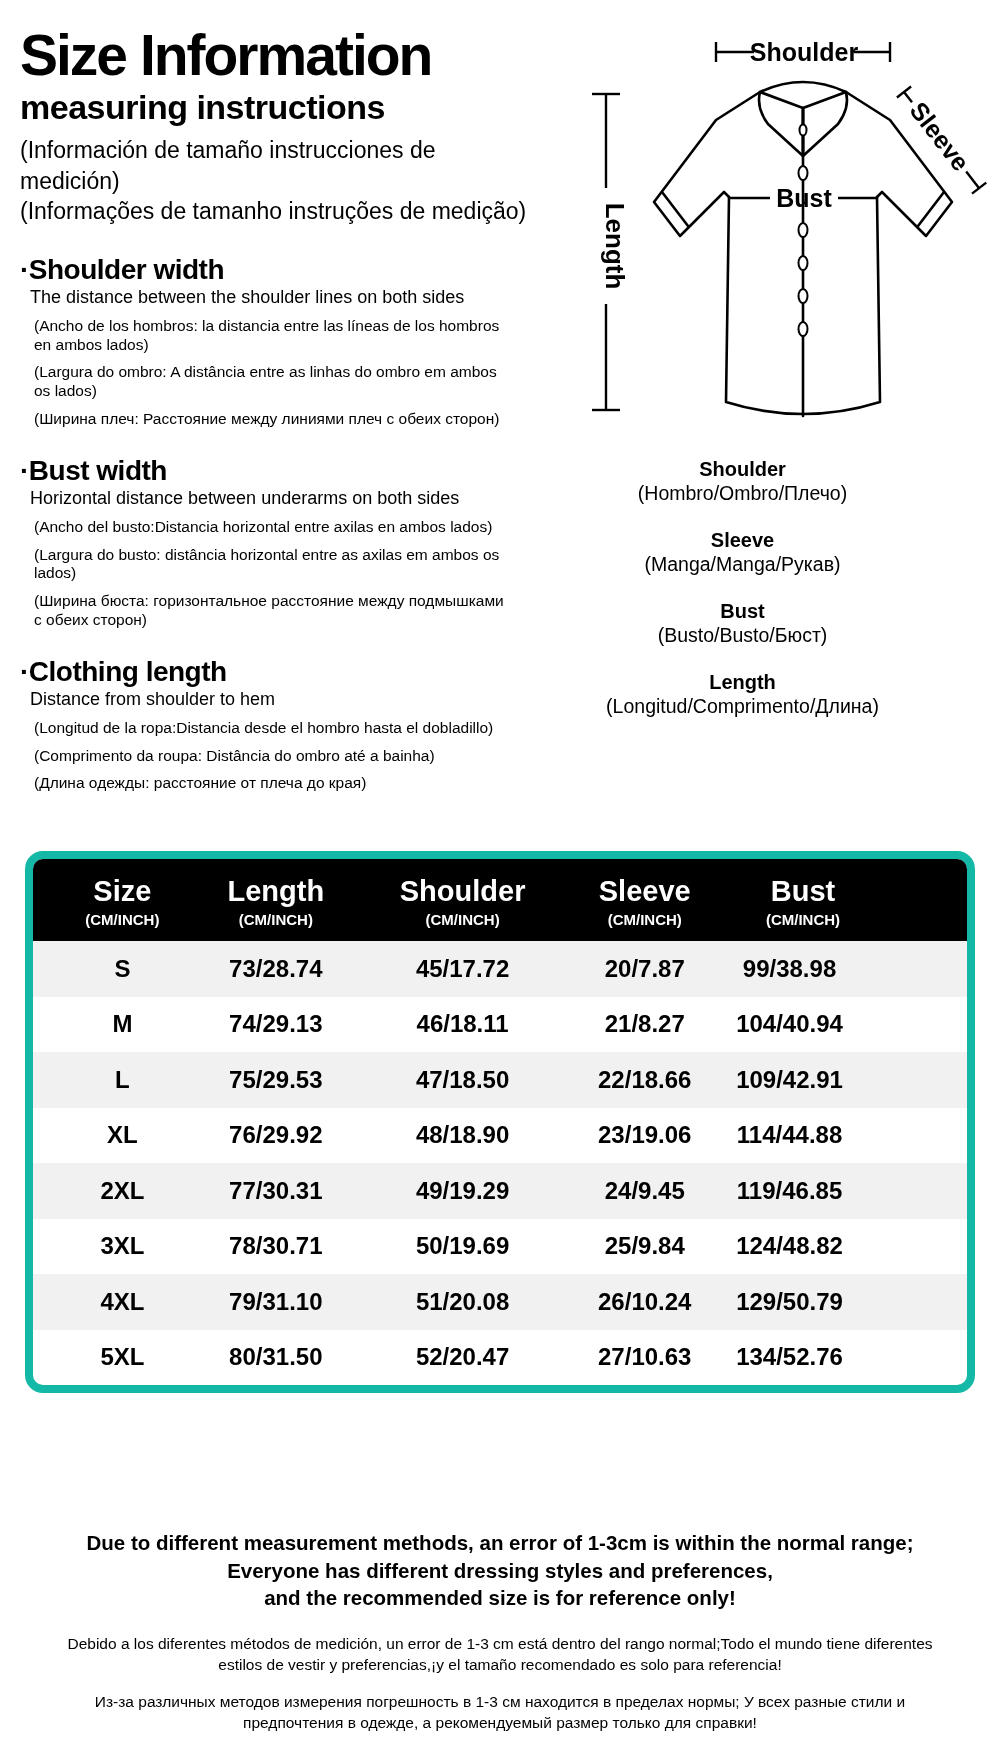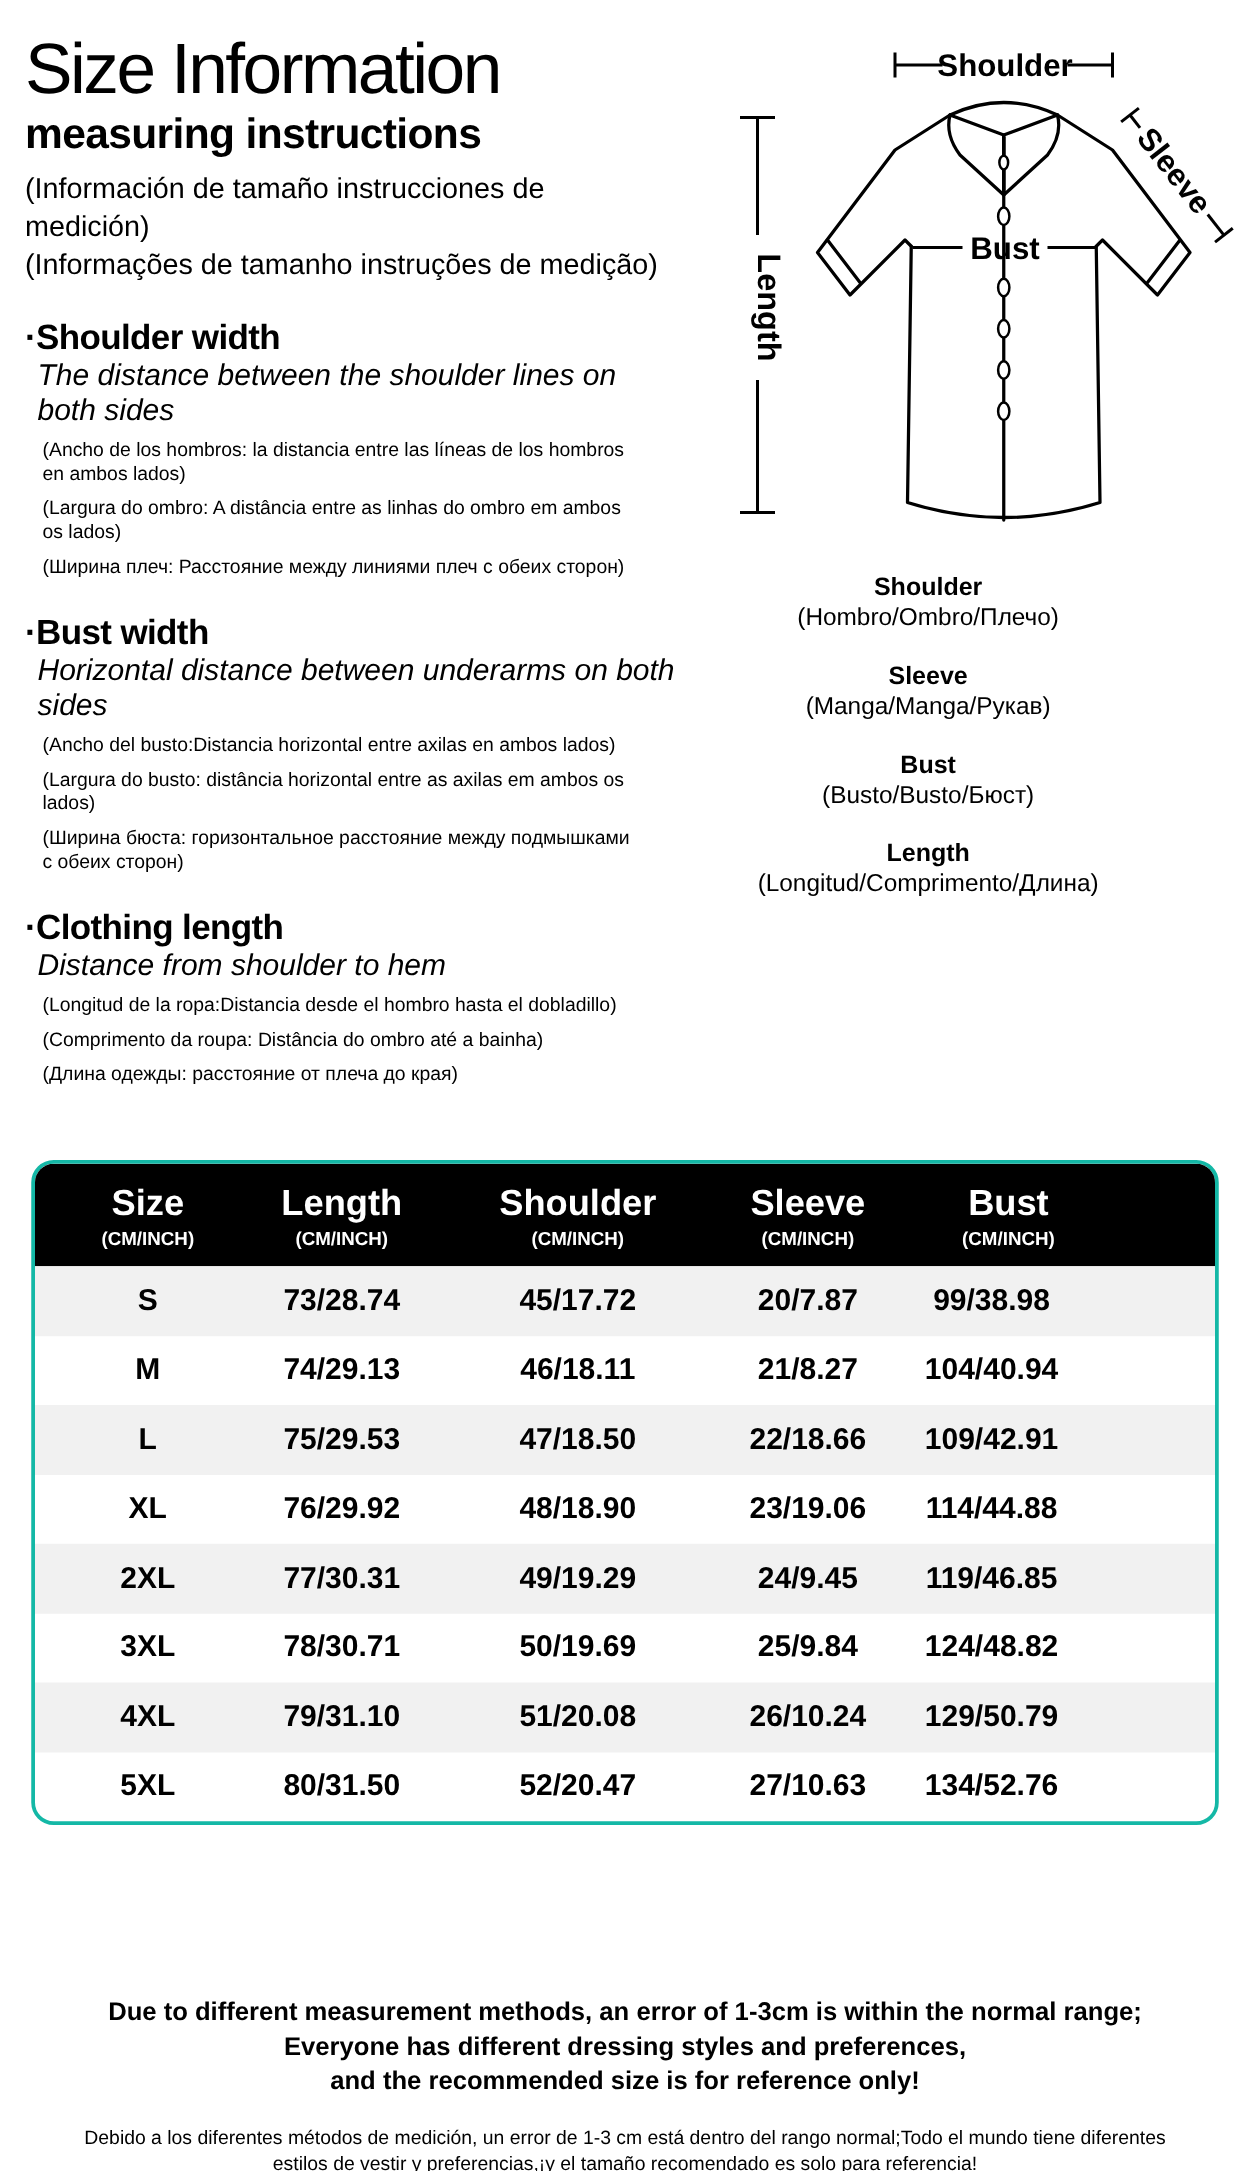--- a/index.html
+++ b/index.html
@@ -8,43 +8,43 @@
     width:1000px; height:1737px; overflow:hidden;
     font-family:"Liberation Sans","DejaVu Sans",sans-serif;
     color:#000;
   }
 
   
   .top { display:flex; min-height:730px; }
   .col-left { width:548px; padding:26px 0 0 20px; }
   .col-right { flex:1; padding-top:30px; }
 
-  .title { font-size:57px; font-weight:400; letter-spacing:-2px; line-height:1.05; }
+  .title { font-size:57px; font-weight:700; letter-spacing:-2px; line-height:1.05; }
   .subtitle { font-size:34px; font-weight:800; letter-spacing:-0.5px; margin-top:2px; }
   .sub-trans { font-size:23px; line-height:1.34; margin-top:8px; }
   .sub-trans p { margin:0; }
 
   .m-section { margin-top:27px; }
   .m-heading { font-size:28px; font-weight:800; letter-spacing:-0.5px; }
   .m-heading .bullet { font-weight:800; }
-  .m-desc { font-size:24px; margin:1px 0 0 10px;font-style:italic; }
+  .m-desc { font-size:18px; margin:1px 0 0 10px; }
   .m-trans { font-size:15.5px; line-height:1.2; margin:9px 0 0 14px; max-width:478px; }
 
   
   .diagram-wrap { width:452px; margin-left:8px; }
   svg text { font-family:"Liberation Sans","DejaVu Sans",sans-serif; }
   .legend { text-align:center; padding-right:55px; margin-top:16px; }
   .legend-block { margin-bottom:24px; }
   .legend-term { font-size:20px; font-weight:800; }
   .legend-trans { font-size:19.5px; margin-top:1px; }
 
   
   .size-table {
     margin:58px 25px 0 25px;
-    border:3px solid #14b8a6; border-radius:18px; overflow:hidden;
+    border:8px solid #14b8a6; border-radius:18px; overflow:hidden;
     background:#fff;
   }
   .t-head {
     background:#000; color:#fff;
     display:grid; grid-template-columns:17% 18% 22% 17% 26%;
     padding:16px 0 13px 0;
   }
   .th-cell { text-align:center; }
   .th-cell:first-child { padding-left:20px; }
   .th-cell:last-child { padding-right:85px; }

